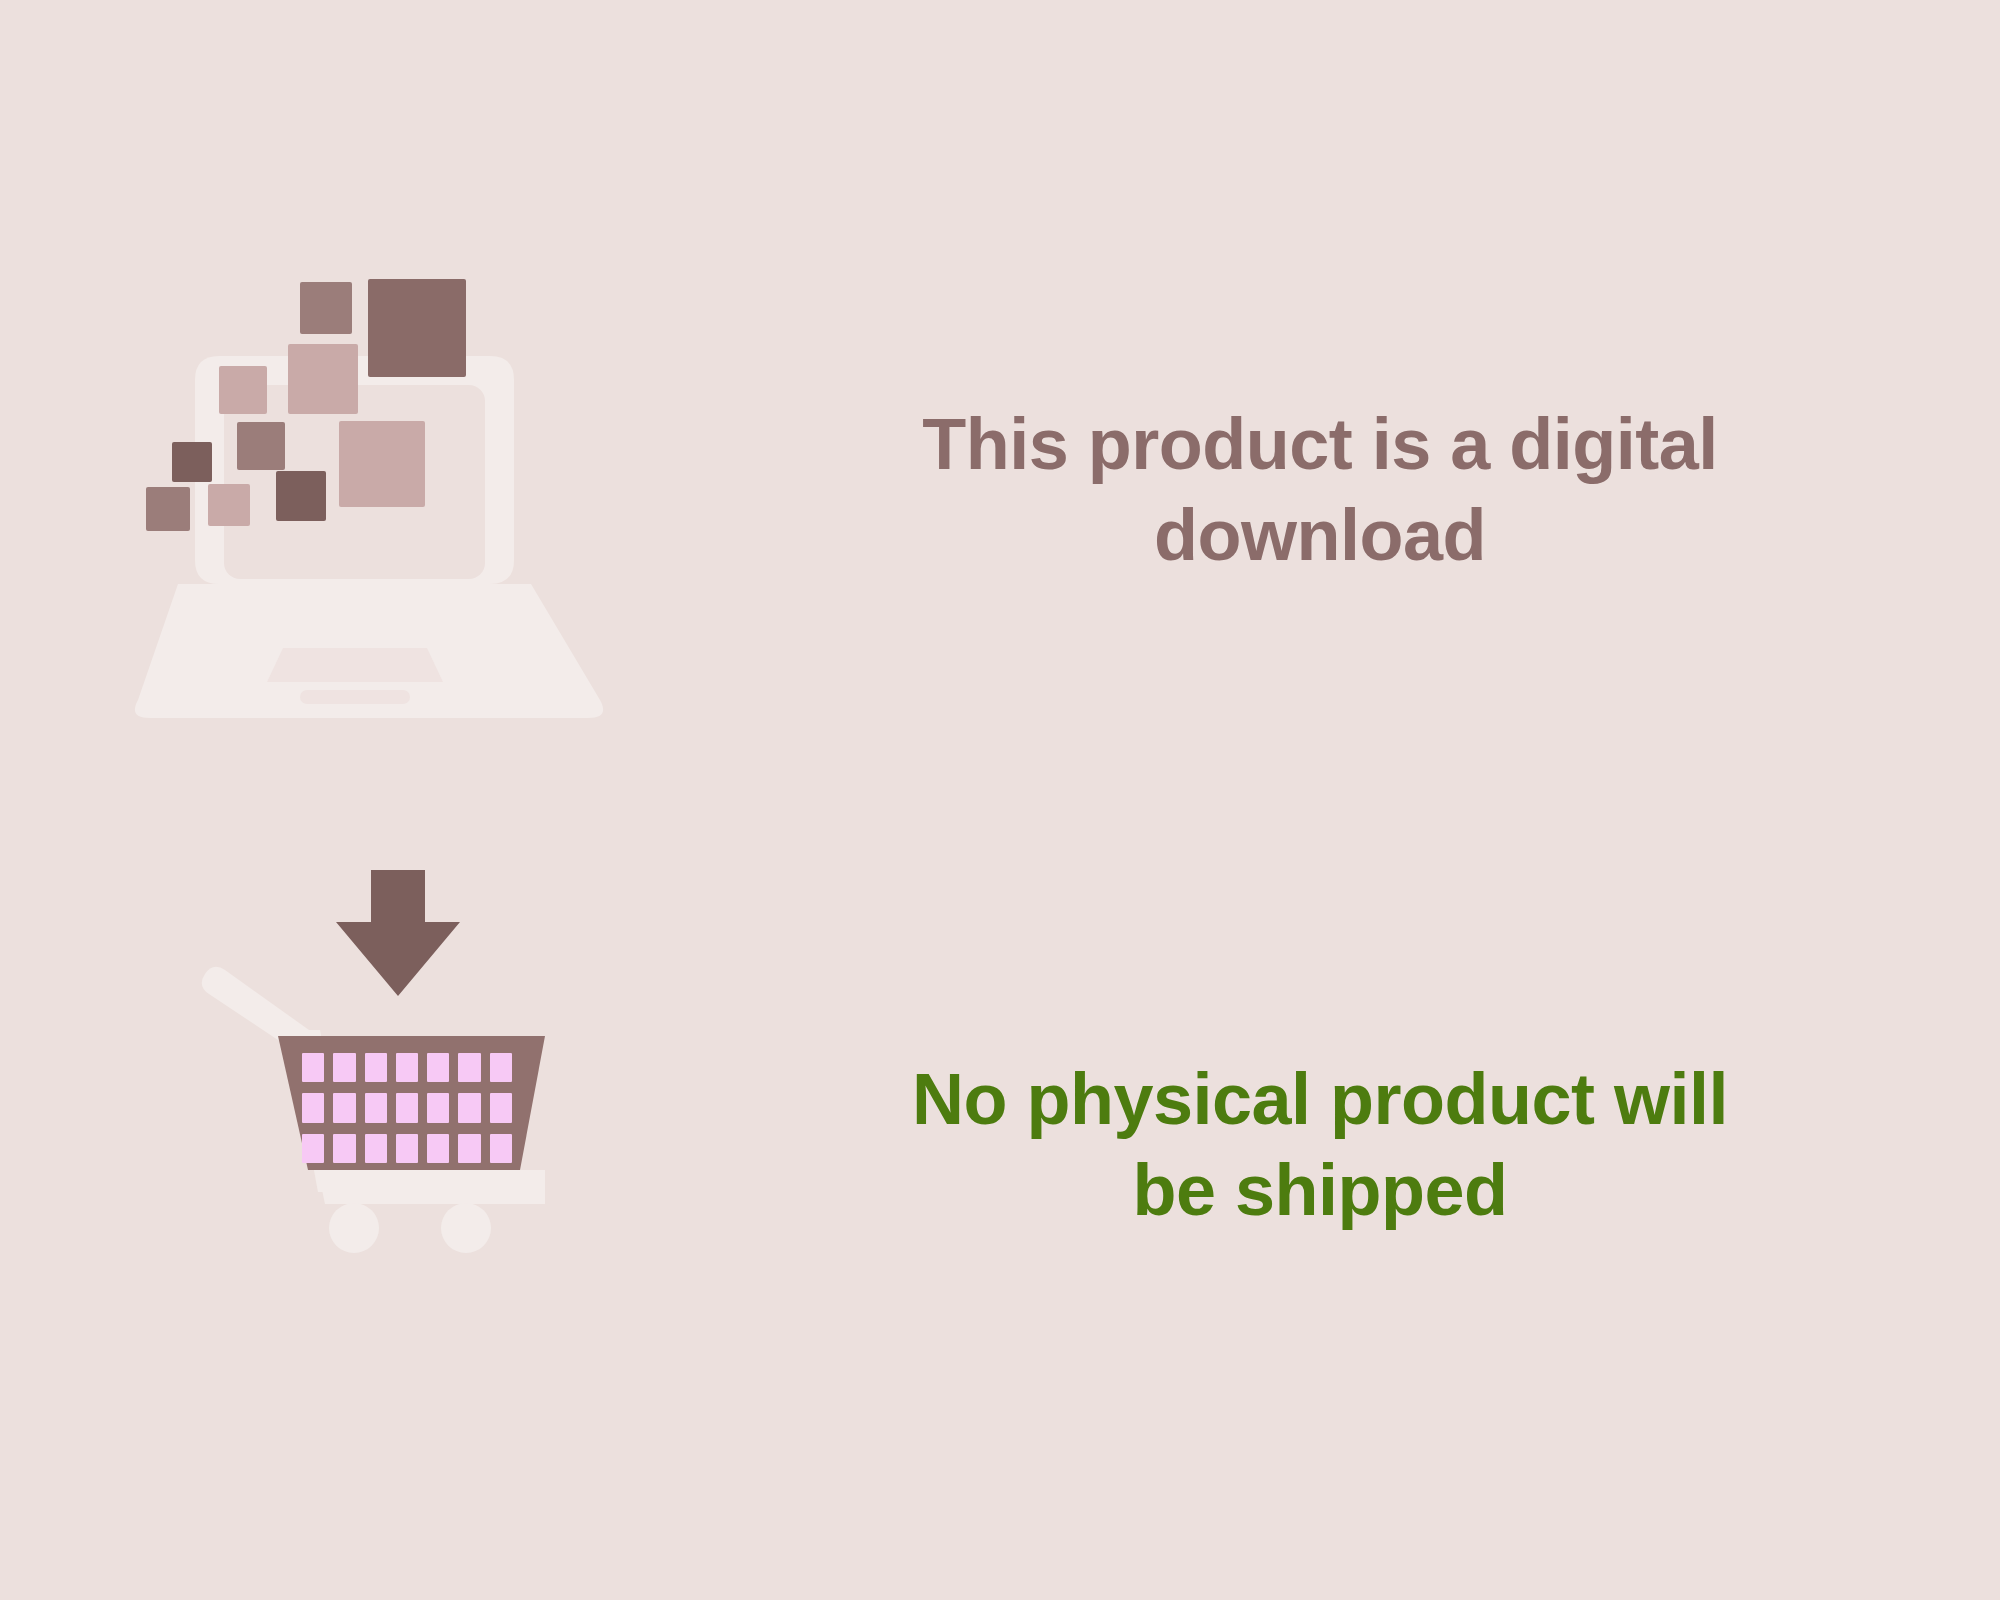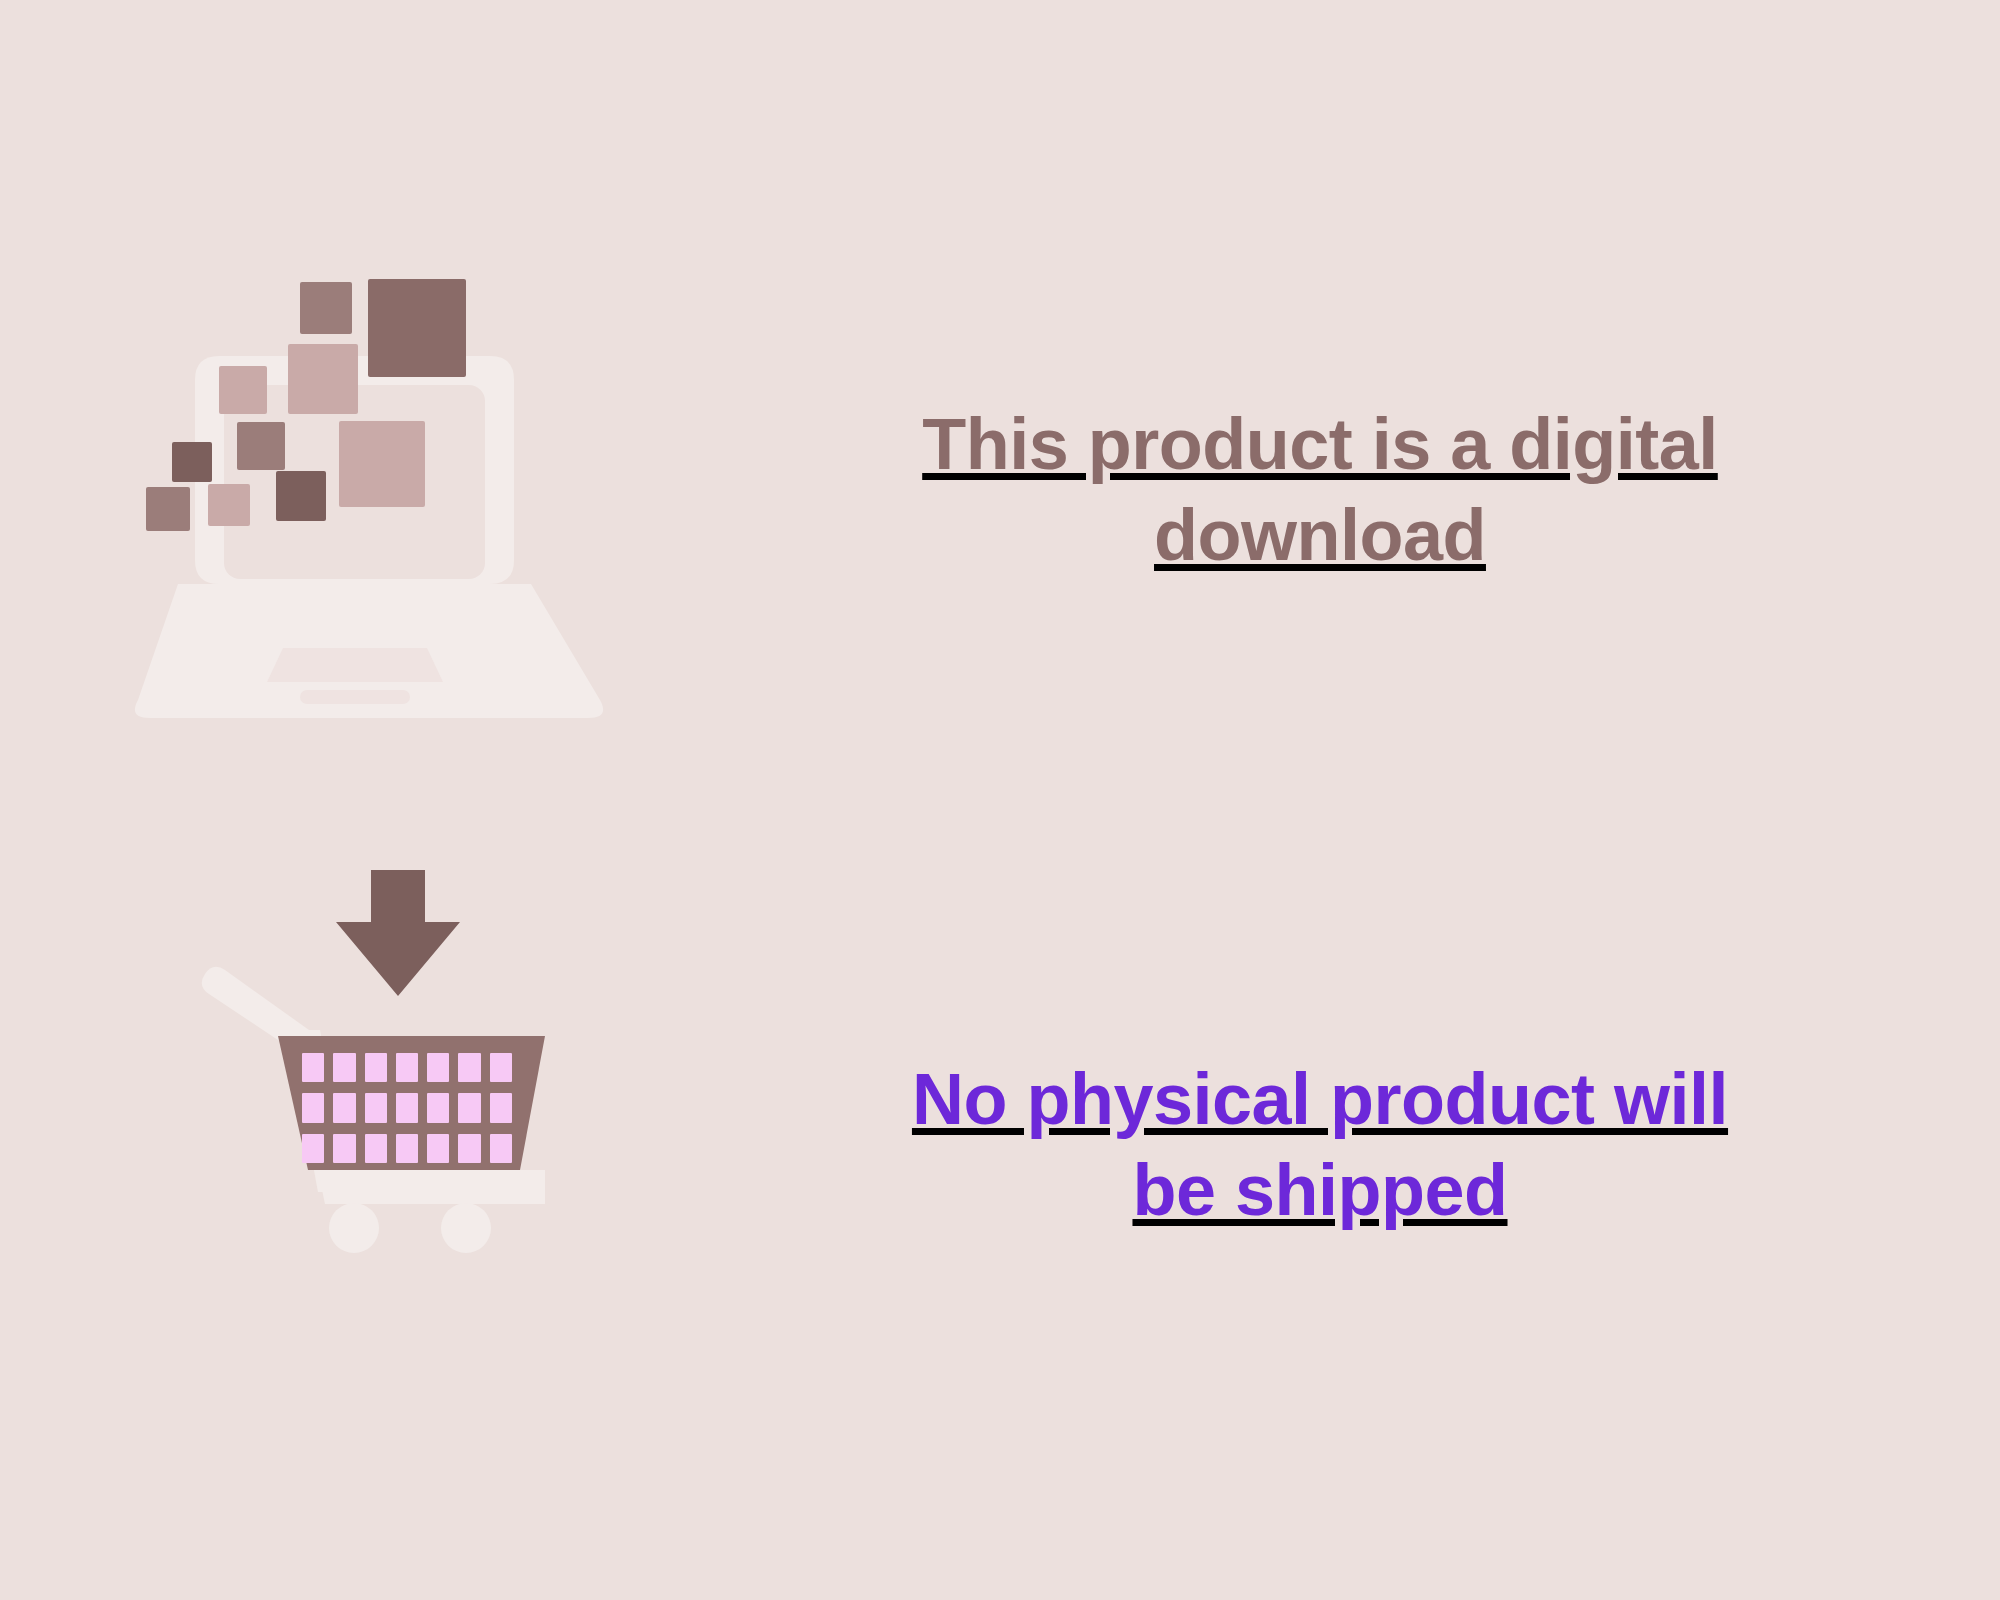--- a/index.html
+++ b/index.html
@@ -40,21 +40,20 @@
   }
   .text-cell {
     position: relative;
     flex: 1 1 auto;
     height: 100%;
     display: flex;
     align-items: center;
     justify-content: center;
     padding-right: 120px;
     box-sizing: border-box;
-    text-decoration: underline;
   }
   .feature-label {
     font-family: "Liberation Sans", sans-serif;
     font-weight: bold;
     font-size: 72px;
     line-height: 1.27;
     letter-spacing: -0.5px;
     color: #8b6c6a;
     text-align: center;
     max-width: 820px;
@@ -180,17 +179,17 @@
           <div class="basket-cell" style="background: rgb(247, 201, 245);"></div>
           <div class="basket-cell" style="background: rgb(247, 201, 245);"></div>
           <div class="basket-cell" style="background: rgb(247, 201, 245);"></div>
           <div class="basket-cell" style="background: rgb(247, 201, 245);"></div>
           <div class="basket-cell" style="background: rgb(247, 201, 245);"></div>
         </div>
 
     </div>
 
     <div class="text-cell">
-      <p class="feature-label" style="color: #6d28d9;">No physical product will be shipped</p>
+      <p class="feature-label" style="color: #4d7c0f;">No physical product will be shipped</p>
     </div>
   </div>
 
 </div>
 
 </body></html>

